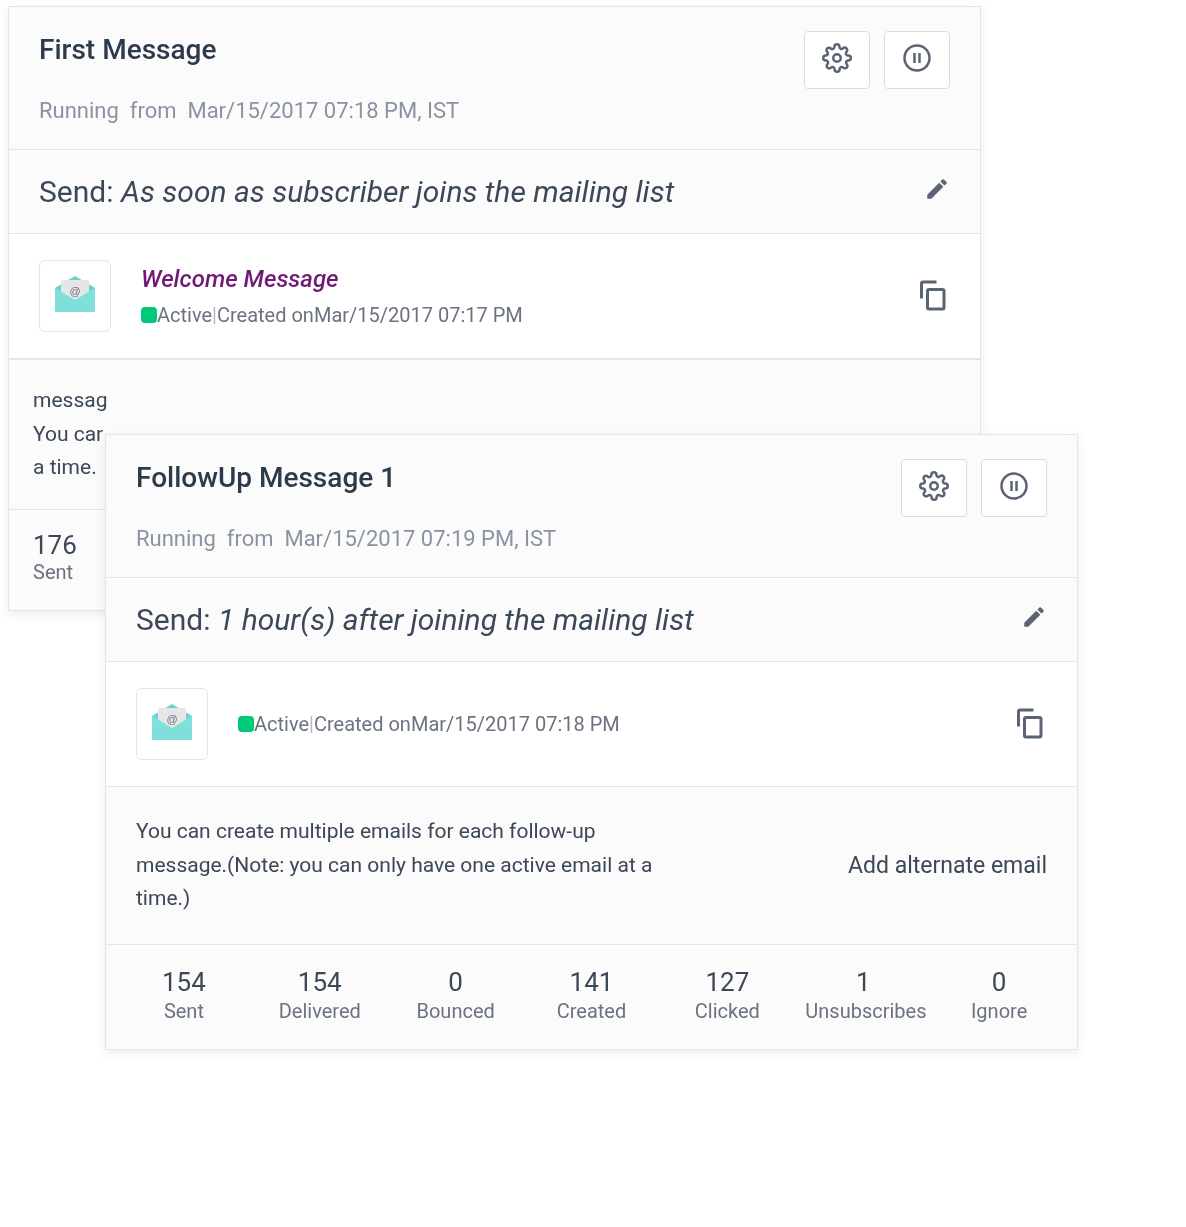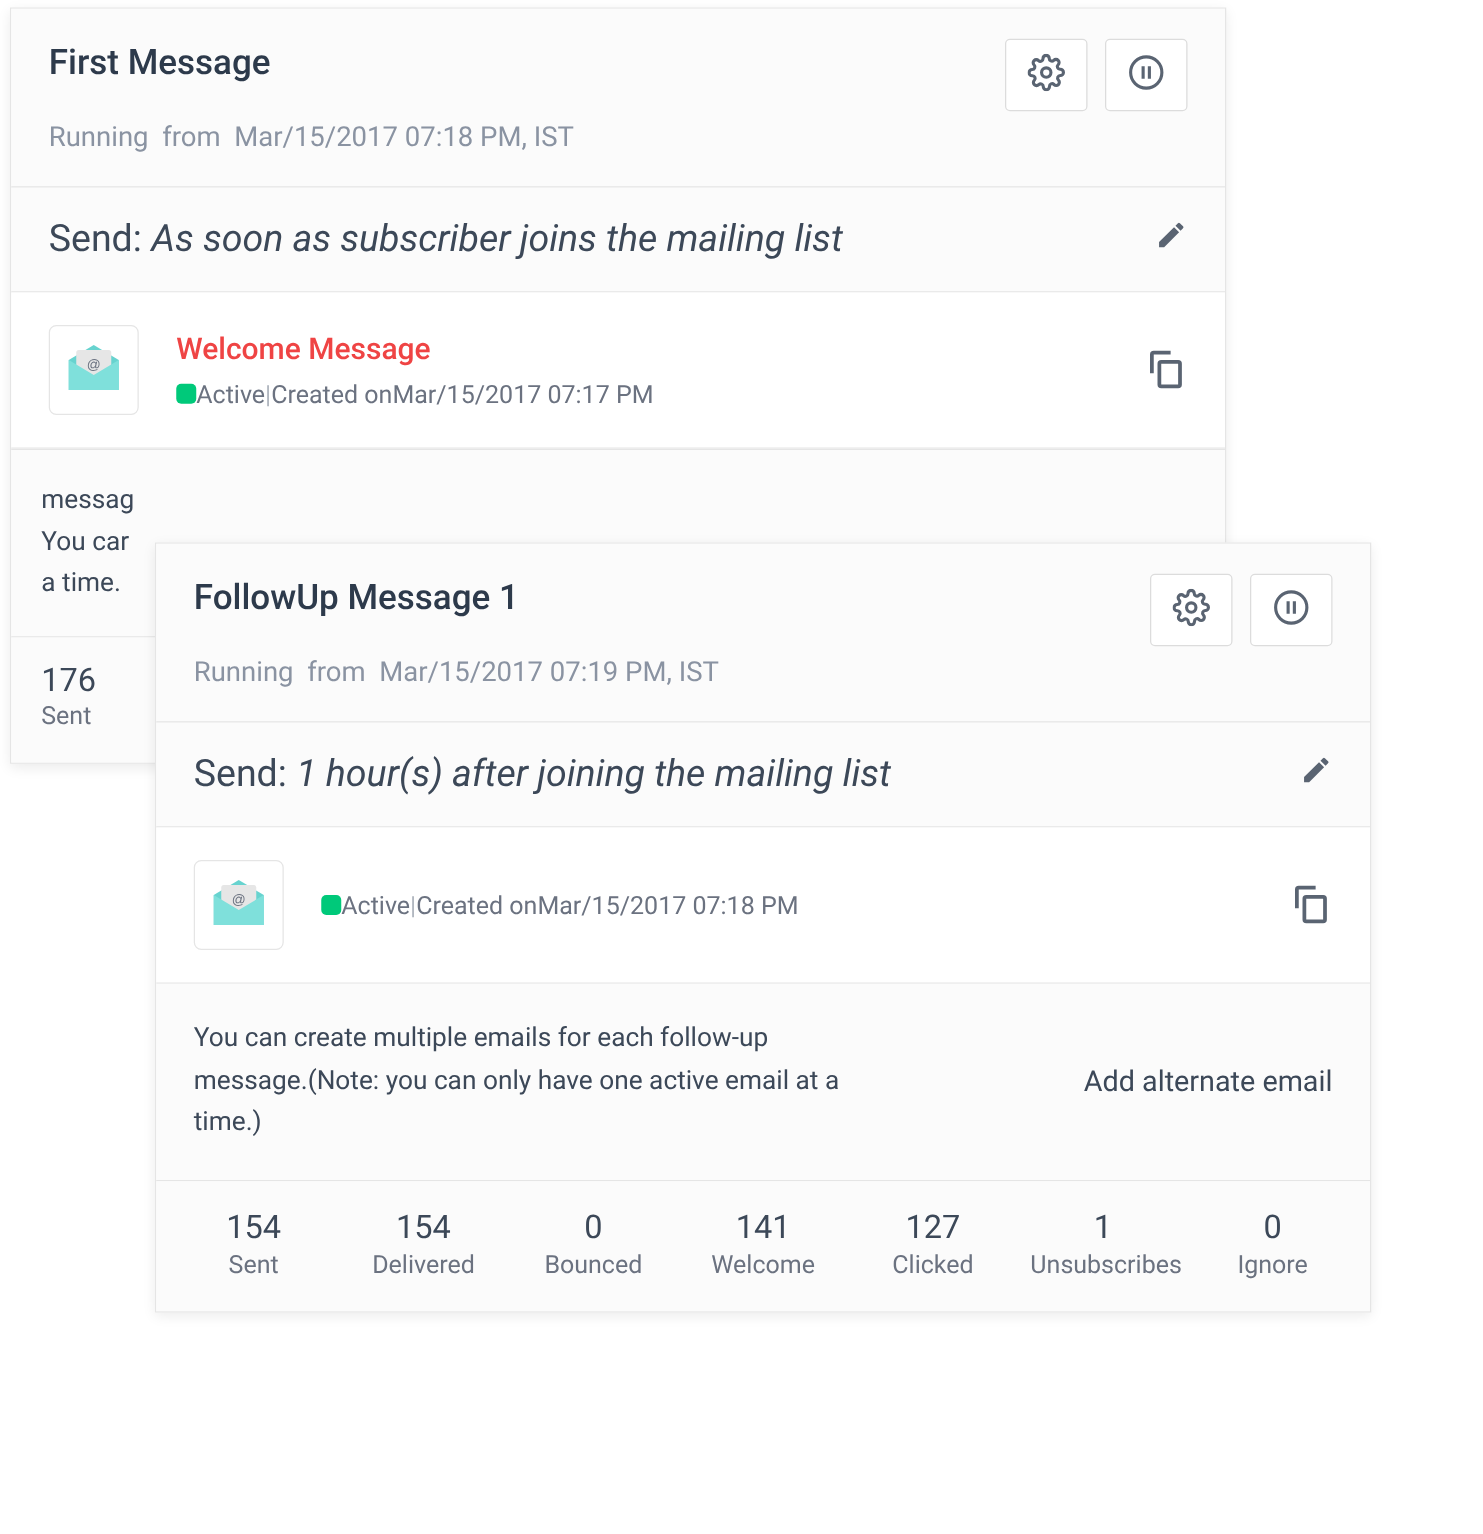--- a/index.html
+++ b/index.html
@@ -16,21 +16,21 @@
     width: 1186px;
     height: 1227px;
   }
   .card {
     position: absolute;
     background: #fcfcfc;
     border: 1px solid #e5e5e5;
     box-shadow: 0 3px 10px rgba(0,0,0,0.08);
   }
   .card1 { left: 8px;  top: 6px;   width: 973px; }
-  .card2 { left: 124px; top: 434px; width: 973px; }
+  .card2 { left: 105px; top: 434px; width: 973px; }
   
   .header {
     background: #fbfbfb;
     padding: 26px 30px 26px 30px;
     border-bottom: 1px solid #e5e5e5;
     position: relative;
   }
   .title {
     font-size: 28px;
     font-weight: 500;
@@ -88,21 +88,21 @@
   }
   .mail-icon {
     width: 72px; height: 72px;
     border: 1px solid #e5e5e5;
     border-radius: 6px;
     background: #fff;
     display:flex; align-items:center; justify-content:center;
     flex-shrink:0;
   }
   .msg-info { flex:1; }
-  .msg-name { font-size: 24px; font-weight: 500; color: #ef4444; margin-bottom: 10px; }
+  .msg-name { font-size: 24px; font-weight: 500; color: #701a75; margin-bottom: 10px; font-style: italic; }
   .msg-meta { font-size: 20px; color: #6b7280; display:flex; align-items:center; gap: 0; }
   .status-dot {
     width: 16px; height: 16px; border-radius: 4px;
     background: #00c97a; display:inline-block;
   }
   .divider { color:#b0b6bf; }
   .copy-icon { cursor:pointer; color:#5a6472; }
   .copy-icon svg{ width:36px; height:36px; stroke:#5a6472; fill:none; stroke-width:2; }
   
   .note-row {
@@ -342,21 +342,21 @@
       <div class="stat">
         <div class="stat-num">154</div>
         <div class="stat-lbl">Delivered</div>
       </div>
       <div class="stat">
         <div class="stat-num">0</div>
         <div class="stat-lbl">Bounced</div>
       </div>
       <div class="stat">
         <div class="stat-num">141</div>
-        <div class="stat-lbl">Welcome</div>
+        <div class="stat-lbl">Created</div>
       </div>
       <div class="stat">
         <div class="stat-num">127</div>
         <div class="stat-lbl">Clicked</div>
       </div>
       <div class="stat">
         <div class="stat-num">1</div>
         <div class="stat-lbl">Unsubscribes</div>
       </div>
       <div class="stat">

